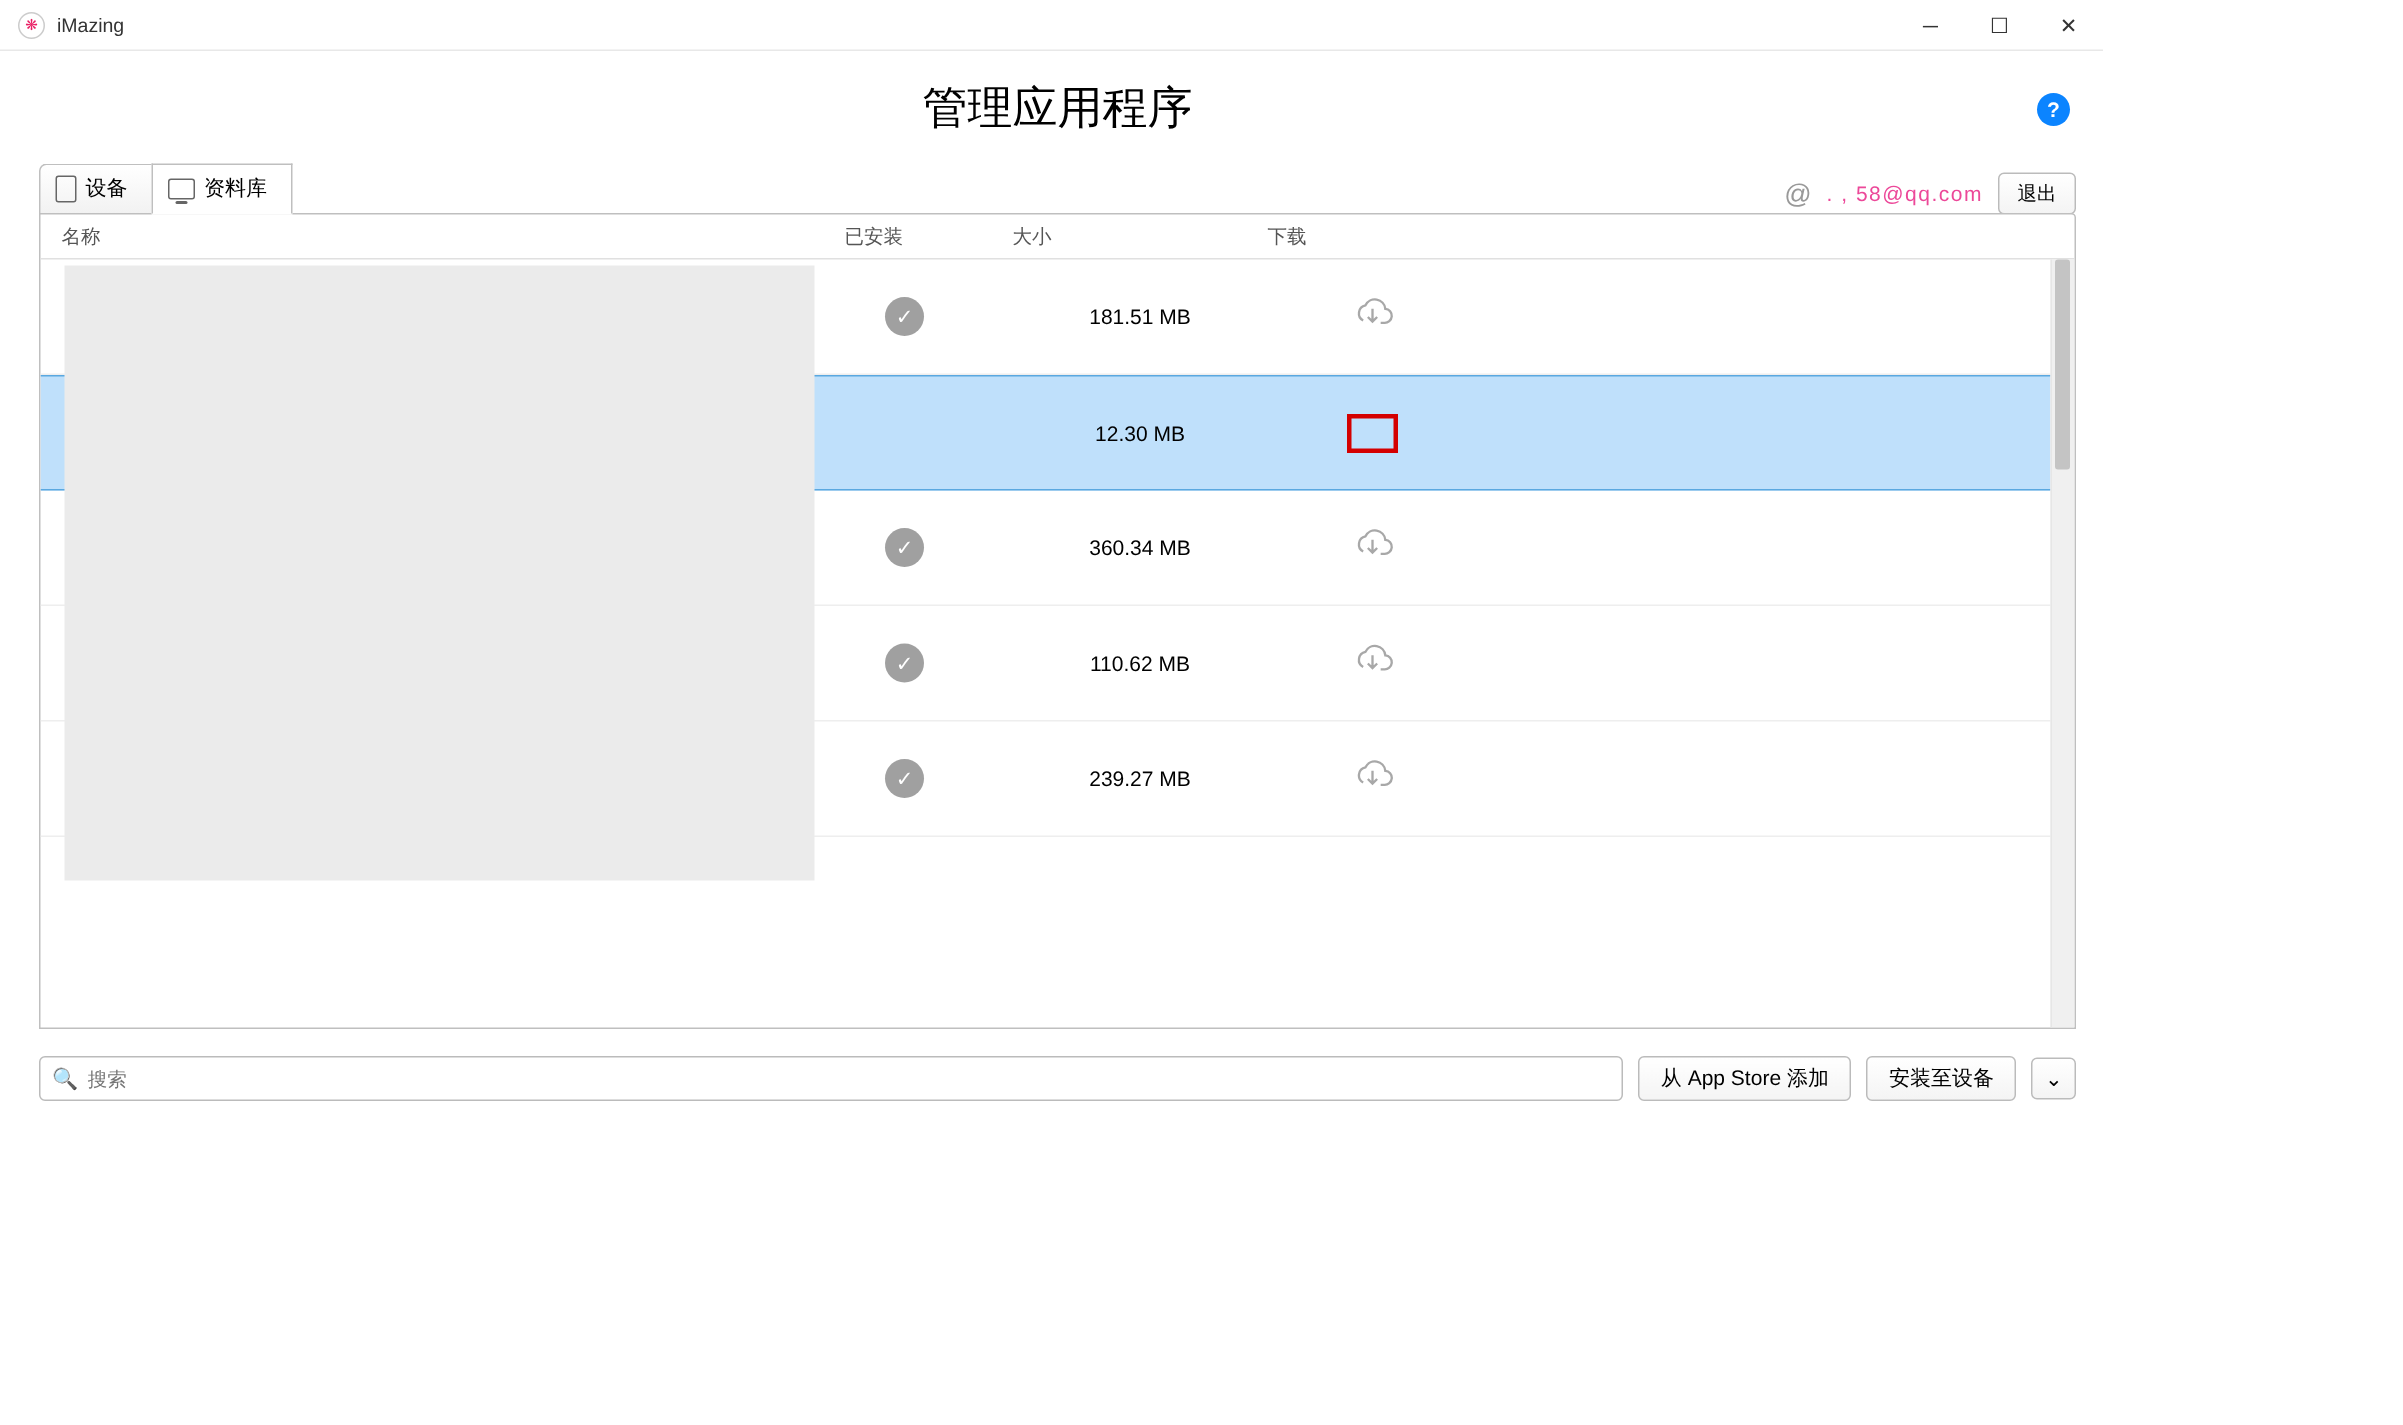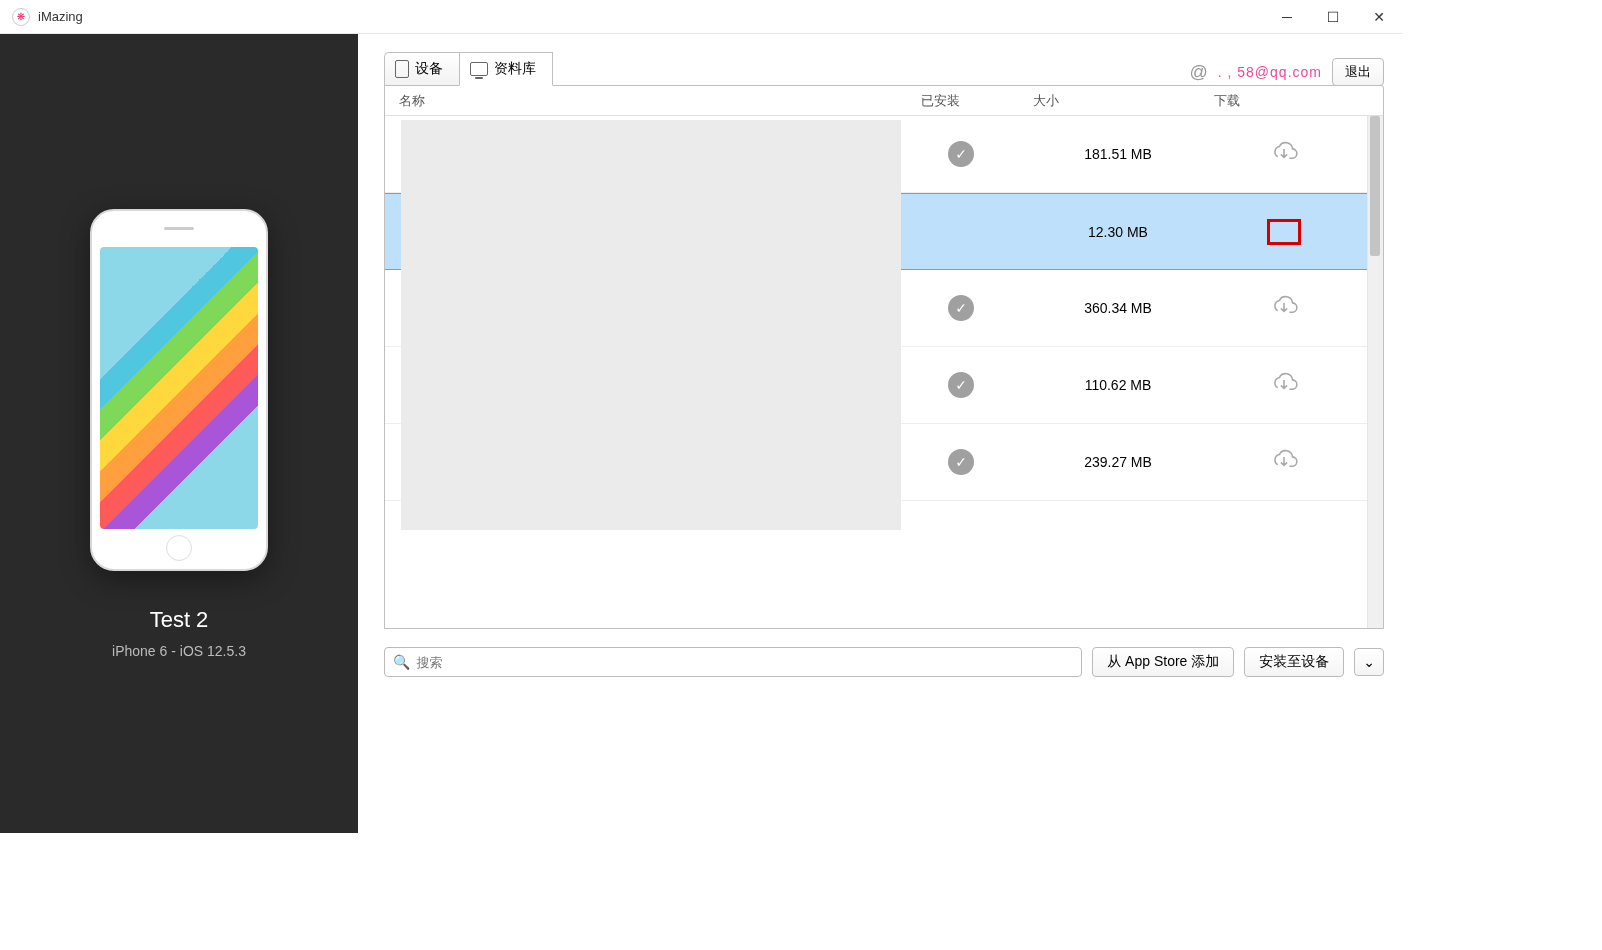--- a/index.html
+++ b/index.html
@@ -41,21 +41,21 @@
 .account-area { display: flex; align-items: center; gap: 10px; font-size: 14px; }
 .at-icon { font-size: 18px; color: #999; }
 .email { letter-spacing: 1px; color: #ec4899; }
 .logout-btn { padding: 4px 12px; border: 1px solid #bbb; border-radius: 4px; background: linear-gradient(#fff,#f4f4f4); font-size: 13px; cursor: pointer; }
 
 .table-container { border: 1px solid #bfbfbf; border-radius: 0 3px 0 0; margin-top: -1px; height: 544px; display: flex; flex-direction: column; overflow: hidden; background: #fff; }
 .table-head { display: flex; height: 30px; align-items: center; font-size: 13px; color: #555; border-bottom: 1px solid #e0e0e0; }
 .col-name { flex: 0 0 536px; padding-left: 14px; }
 .col-installed { flex: 0 0 80px; }
 .col-size { flex: 0 0 170px; margin-left: 32px; }
-.col-download { flex: 0 0 140px; margin-left: 11px; }
+.col-download { flex: 0 0 140px; }
 .scrollbar-track { width: 16px; background: #f0f0f0; border-left: 1px solid #e6e6e6; position: relative; }
 .scrollbar-thumb { position: absolute; top: 0; left: 2px; width: 10px; height: 140px; background: #c4c4c4; border-radius: 2px; }
 
 .table-body { flex: 1; display: flex; position: relative; }
 .name-overlay { position: absolute; left: 16px; top: 4px; width: 500px; height: 410px; background: #ebebeb; z-index: 3; }
 .rows-area { flex: 1; display: flex; flex-direction: column; }
 .row { display: flex; align-items: center; height: 77px; border-bottom: 1px solid #eee; font-size: 14px; }
 .row.selected { background: #bfe0fb; border-top: 1px solid #5aa8e0; border-bottom: 1px solid #5aa8e0; }
 .row .col-name { flex: 0 0 536px; }
 .row .col-installed { flex: 0 0 80px; display: flex; justify-content: center; }
@@ -86,32 +86,27 @@
   </div>
   <div class="win-controls">
     <div class="win-btn">─</div>
     <div class="win-btn">☐</div>
     <div class="win-btn">✕</div>
   </div>
 </div>
 
 <div class="content">
 
-  <div class="sidebar">
-    <div class="phone-frame">
-      <div class="phone-speaker"></div>
-      <div class="phone-screen"></div>
-      <div class="phone-home"></div>
-    </div>
-    <div class="device-name">Test 2</div>
-    <div class="device-info">iPhone 6 - iOS 12.5.3</div>
-  </div>
 
   <div class="main">
 
+    <div class="page-header">
+      <div class="page-title">管理应用程序</div>
+      <div class="help-icon">?</div>
+    </div>
 
     <div class="toolbar-row">
       <div class="tabs">
         <div class="tab">
           <div class="tab-icon"></div>
           <span>设备</span>
         </div>
         <div class="tab active">
           <div class="monitor-icon"></div>
           <span>资料库</span>

